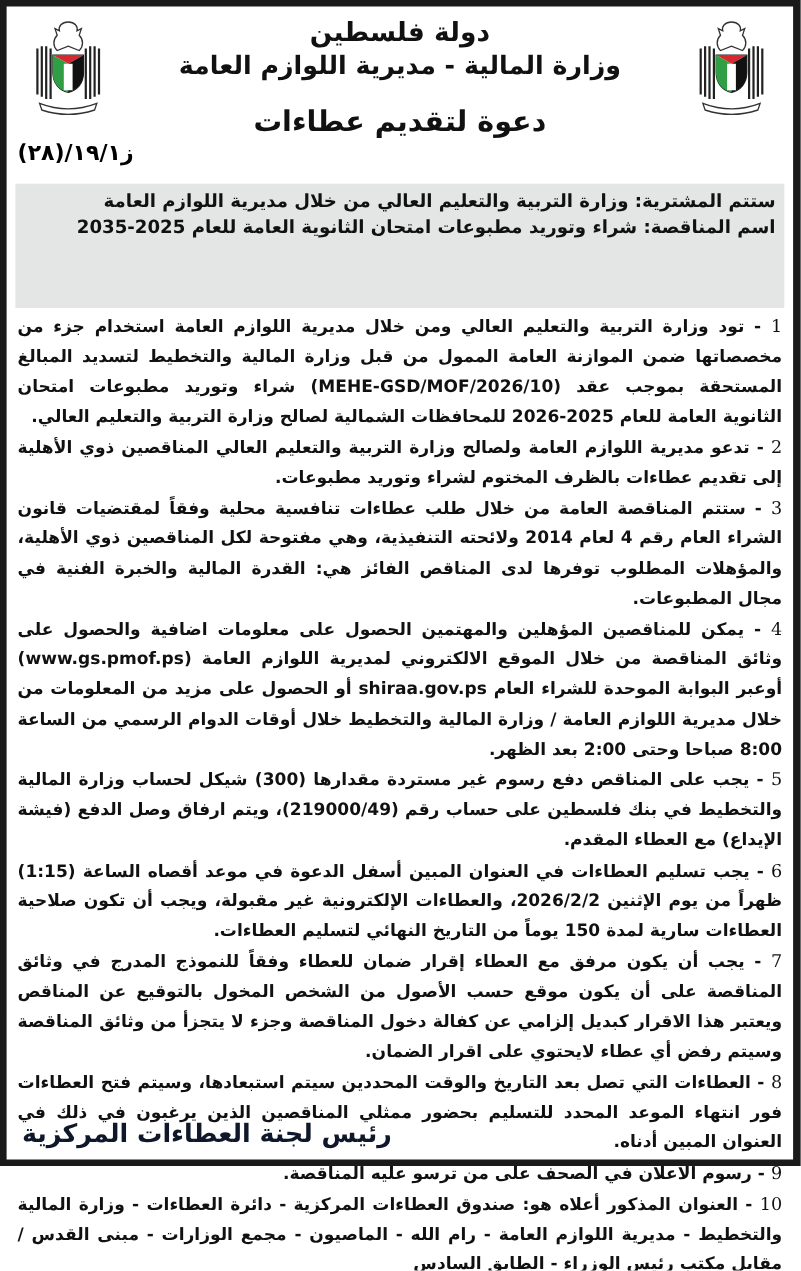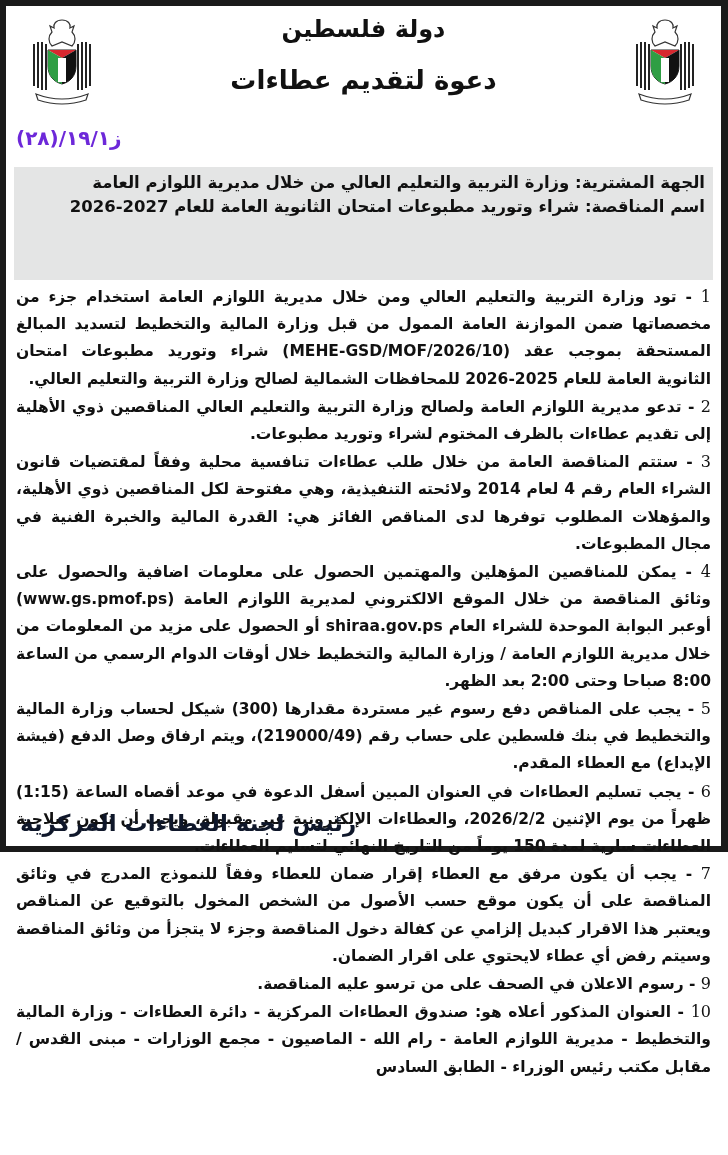--- a/index.html
+++ b/index.html
@@ -1,20 +1,20 @@
 <!DOCTYPE html>
 <html><head>
 <meta charset="utf-8">
 <style>
   html, body { margin: 0; padding: 0; background: #ffffff; }
   body { width: 728px; height: 1155px; overflow: hidden; }
   .page {
     position: relative;
     box-sizing: border-box;
-    width: 728px; height: 852px;
+    width: 728px; height: 1060px;
     border: 6px solid #1a1a1a;
     border-right-width: 7px;
     background: #ffffff;
     font-family: "DejaVu Sans", sans-serif;
     color: #111111;
     direction: rtl;
     text-decoration: underline;
   }
   .emblem {
     position: absolute; top: 8px; width: 72px; height: 92px;
@@ -25,21 +25,21 @@
     position: absolute; top: 8px; left: 0; right: 0;
     text-align: center;
   }
   .header .line {
     font-weight: bold; line-height: 31px; font-size: 23px; color: #111;
   }
   .header .line.l1 { font-size: 24px; }
   .header .line.title { font-size: 26px; margin-top: 20px; }
   .ref-code {
     position: absolute; left: 10px; top: 120px;
-    font-weight: bold; font-size: 20px; direction: rtl; color: #6d28d9;
+    font-weight: bold; font-size: 20px; direction: rtl; color: #000000;
   }
   .summary-box {
     position: absolute; top: 161px; left: 8px; right: 8px; height: 113px;
     background: #e4e5e5;
     padding: 4px 8px 0 8px; box-sizing: border-box;
   }
   .summary-box .row {
     font-weight: bold; font-size: 16.5px; line-height: 24px; text-align: justify;
     text-align-last: right; white-space: nowrap; overflow: hidden;
   }
@@ -102,42 +102,44 @@
       <path d="M22 36 L50 36 L36 44 Z" fill="#d7282f"></path>
       <path d="M22 36 L36 44 L36 70 C28 68 22 62 22 52 Z" fill="#2f9e44"></path>
       <path d="M50 36 L36 44 L36 70 C44 68 50 62 50 52 Z" fill="#111"></path>
       <path d="M32 44 L40 44 L40 68 L32 68 Z" fill="#fff"></path>
       <path d="M10 80 Q36 90 62 80 L60 86 Q36 94 12 86 Z" fill="none" stroke="#333" stroke-width="1.2"></path>
     </svg>
   </div>
 
   <div class="header">
     <div class="line l1">دولة فلسطين</div>
+    <div class="line">وزارة المالية - مديرية اللوازم العامة</div>
     <div class="line title">دعوة لتقديم عطاءات</div>
   </div>
   <div class="ref-code">ز١٩/١/(٢٨)</div>
 
   <div class="summary-box">
     <div class="row">
-      <span>الجهة المشترية:</span>
+      <span>ستتم المشترية:</span>
       <span>وزارة التربية والتعليم العالي من خلال مديرية اللوازم العامة</span>
     </div>
     <div class="row">
       <span>اسم المناقصة:</span>
-      <span>شراء وتوريد مطبوعات امتحان الثانوية العامة للعام 2027-2026</span>
+      <span>شراء وتوريد مطبوعات امتحان الثانوية العامة للعام 2025-2035</span>
     </div>
   </div>
 
   <div class="body">
     <p class="para"><span class="num">1</span> <span>- تود وزارة التربية والتعليم العالي ومن خلال مديرية اللوازم العامة استخدام جزء من مخصصاتها ضمن الموازنة العامة الممول من قبل وزارة المالية والتخطيط لتسديد المبالغ المستحقة بموجب عقد (MEHE-GSD/MOF/2026/10) شراء وتوريد مطبوعات امتحان الثانوية العامة للعام 2025-2026 للمحافظات الشمالية لصالح وزارة التربية والتعليم العالي.</span></p>
     <p class="para"><span class="num">2</span> <span>- تدعو مديرية اللوازم العامة ولصالح وزارة التربية والتعليم العالي المناقصين ذوي الأهلية إلى تقديم عطاءات بالظرف المختوم لشراء وتوريد مطبوعات.</span></p>
     <p class="para"><span class="num">3</span> <span>- ستتم المناقصة العامة من خلال طلب عطاءات تنافسية محلية وفقاً لمقتضيات قانون الشراء العام رقم 4 لعام 2014 ولائحته التنفيذية، وهي مفتوحة لكل المناقصين ذوي الأهلية، والمؤهلات المطلوب توفرها لدى المناقص الفائز هي: القدرة المالية والخبرة الفنية في مجال المطبوعات.</span></p>
     <p class="para"><span class="num">4</span> <span>- يمكن للمناقصين المؤهلين والمهتمين الحصول على معلومات اضافية والحصول على وثائق المناقصة من خلال الموقع الالكتروني لمديرية اللوازم العامة (www.gs.pmof.ps) أوعبر البوابة الموحدة للشراء العام shiraa.gov.ps أو الحصول على مزيد من المعلومات من خلال مديرية اللوازم العامة / وزارة المالية والتخطيط خلال أوقات الدوام الرسمي من الساعة 8:00 صباحا وحتى 2:00 بعد الظهر.</span></p>
     <p class="para"><span class="num">5</span> <span>- يجب على المناقص دفع رسوم غير مستردة مقدارها (300) شيكل لحساب وزارة المالية والتخطيط في بنك فلسطين على حساب رقم (219000/49)، ويتم ارفاق وصل الدفع (فيشة الإيداع) مع العطاء المقدم.</span></p>
     <p class="para"><span class="num">6</span> <span>- يجب تسليم العطاءات في العنوان المبين أسفل الدعوة في موعد أقصاه الساعة (1:15) ظهراً من يوم الإثنين 2026/2/2، والعطاءات الإلكترونية غير مقبولة، ويجب أن تكون صلاحية العطاءات سارية لمدة 150 يوماً من التاريخ النهائي لتسليم العطاءات.</span></p>
     <p class="para"><span class="num">7</span> <span>- يجب أن يكون مرفق مع العطاء إقرار ضمان للعطاء وفقاً للنموذج المدرج في وثائق المناقصة على أن يكون موقع حسب الأصول من الشخص المخول بالتوقيع عن المناقص ويعتبر هذا الاقرار كبديل إلزامي عن كفالة دخول المناقصة وجزء لا يتجزأ من وثائق المناقصة وسيتم رفض أي عطاء لايحتوي على اقرار الضمان.</span></p>
+    <p class="para"><span class="num">8</span> <span>- العطاءات التي تصل بعد التاريخ والوقت المحددين سيتم استبعادها، وسيتم فتح العطاءات فور انتهاء الموعد المحدد للتسليم بحضور ممثلي المناقصين الذين يرغبون في ذلك في العنوان المبين أدناه.</span></p>
     <p class="para"><span class="num">9</span> <span>- رسوم الاعلان في الصحف على من ترسو عليه المناقصة.</span></p>
     <p class="para"><span class="num">10</span> <span>- العنوان المذكور أعلاه هو: صندوق العطاءات المركزية - دائرة العطاءات - وزارة المالية والتخطيط - مديرية اللوازم العامة - رام الله - الماصيون - مجمع الوزارات - مبنى القدس / مقابل مكتب رئيس الوزراء - الطابق السادس</span></p>
 
   </div>
 
   <div class="signature">رئيس لجنة العطاءات المركزية</div>
 </div>
 
 </body></html>

